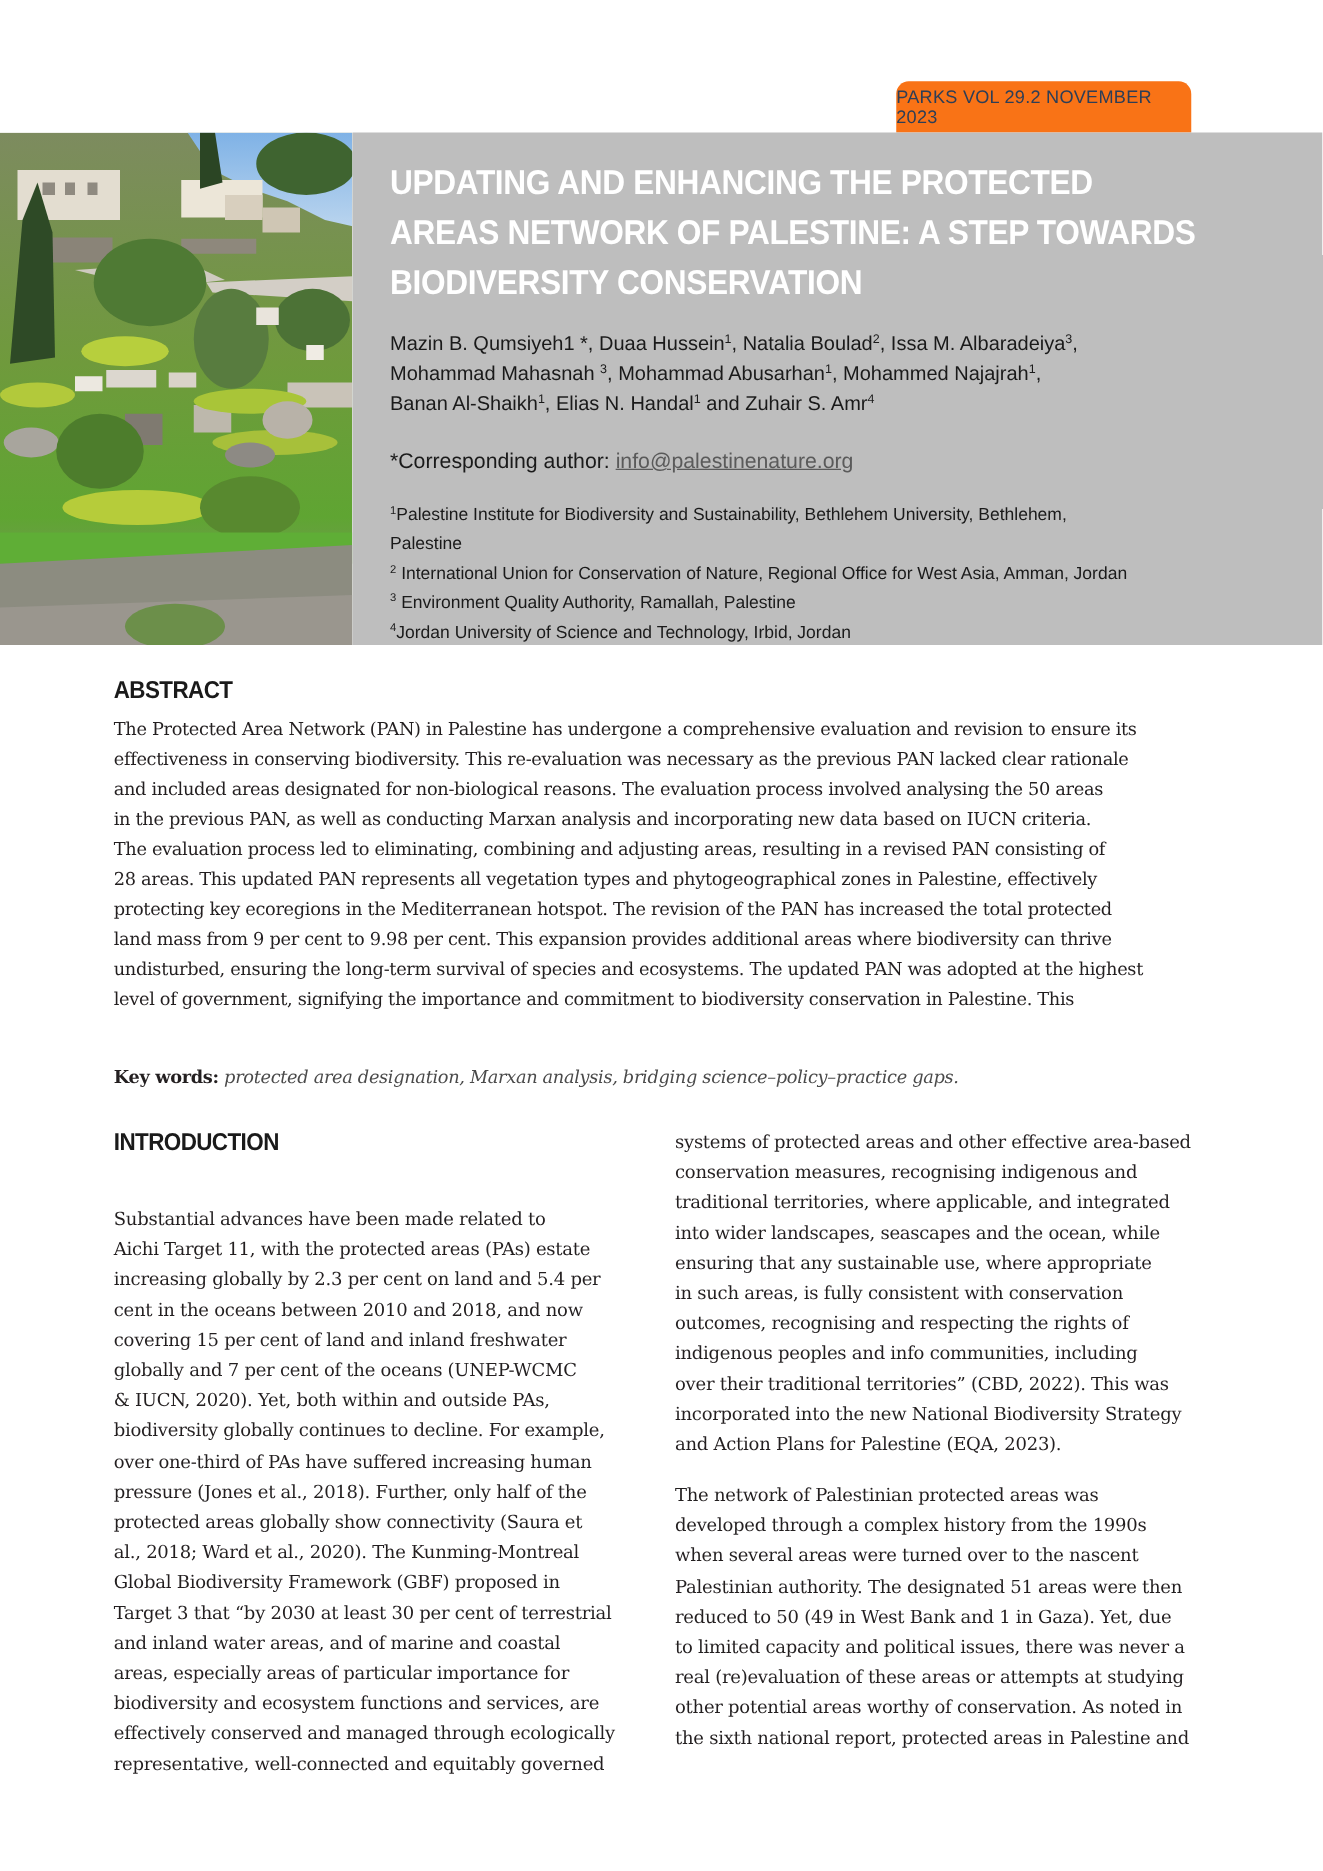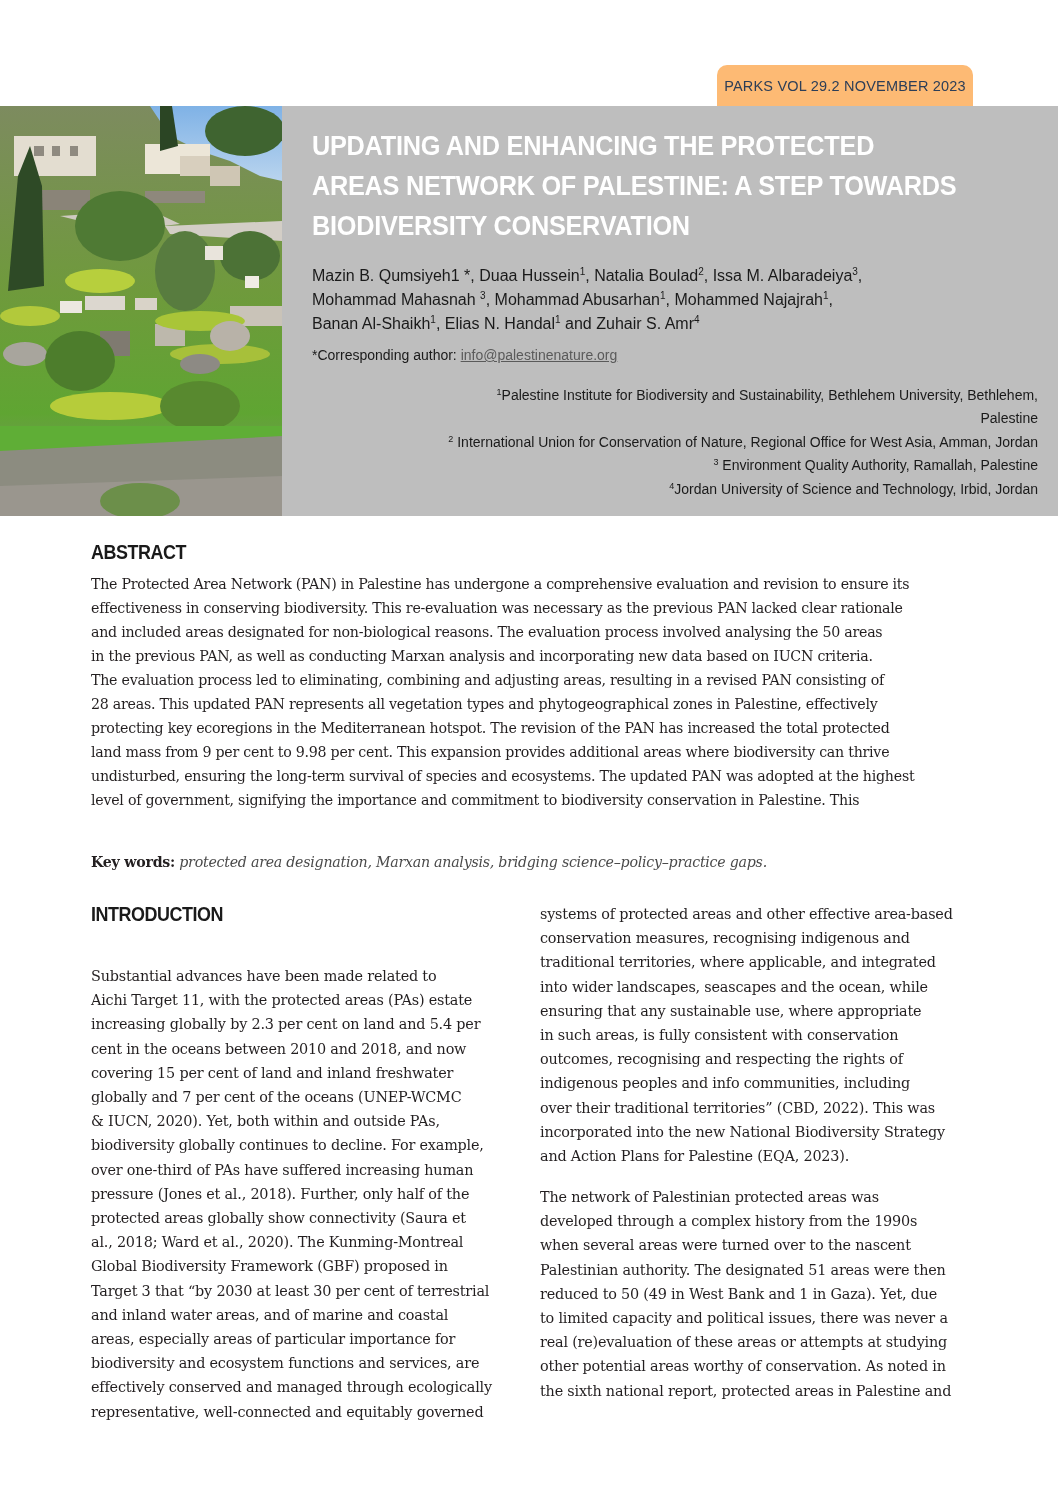--- a/index.html
+++ b/index.html
@@ -1,44 +1,44 @@
 <!DOCTYPE html>
 <html><head>
 <meta charset="utf-8">
 <style>
   * { margin: 0; padding: 0; box-sizing: border-box; }
   html, body { width: 1058px; height: 1497px; background: #ffffff; overflow: hidden; }
   body { position: relative; font-family: "DejaVu Serif", serif; color: #231f20; }
 
   .journal-tag {
-    position: absolute; left: 717px; top: 65px; width: 256px; height: 41px;
-    background: #fdba74; border-radius: 10px 10px 0 0;
+    position: absolute; left: 717px; top: 65px; width: 236px; height: 41px;
+    background: #f97316; border-radius: 10px 10px 0 0;
     font-family: "Liberation Sans", sans-serif; font-size: 14.5px; color: #2d3e57;
     letter-spacing: 0.2px; display: flex; align-items: center; justify-content: center;
   }
 
   .header { position: absolute; left: 0; top: 106px; width: 1058px; height: 410px; display: flex; }
 
   .photo { position: relative; width: 282px; height: 410px; overflow: hidden; }
   .photo svg { display: block; }
 
   .panel { position: relative; width: 776px; height: 410px; background: #bebebe; padding: 20px 20px 0 30px; }
   .title {
     font-family: "Liberation Sans", sans-serif; font-size: 27.5px; line-height: 40px;
     color: #ffffff; letter-spacing: -0.3px; transform: scaleX(0.92); transform-origin: left top;
     width: 730px; white-space: nowrap;
   }
   .authors {
     margin-top: 18px; font-family: "Liberation Sans", sans-serif; font-size: 16px;
     line-height: 24px; color: #1a1a1a;
   }
   .authors sup { font-size: 10px; vertical-align: 6px; line-height: 0; }
-  .corresponding { margin-top: 11px; font-family: "Liberation Sans", sans-serif; font-size: 14px; color: #1a1a1a; }
+  .corresponding { margin-top: 23px; font-family: "Liberation Sans", sans-serif; font-size: 17px; color: #1a1a1a; }
   .corresponding a { color: #5a5a5a; text-decoration: underline; }
-  .affils { margin-top: 21px; font-family: "Liberation Sans", sans-serif; font-size: 14px; line-height: 23.4px; color: #1a1a1a; text-align: right; }
+  .affils { margin-top: 21px; font-family: "Liberation Sans", sans-serif; font-size: 14px; line-height: 23.4px; color: #1a1a1a; }
   .affils sup { font-size: 9px; vertical-align: 5px; line-height: 0; }
 
   .section-heading {
     font-family: "Liberation Sans", sans-serif; font-weight: bold; font-size: 19.5px;
     color: #1a1a1a; letter-spacing: -0.5px; transform: scaleX(0.92); transform-origin: left;
   }
   .abstract-heading { position: absolute; left: 91px; top: 541px; }
   .abstract-text {
     position: absolute; left: 91px; top: 572px; width: 880px;
     font-size: 14.2px; line-height: 24px; letter-spacing: -0.25px; color: #231f20;

